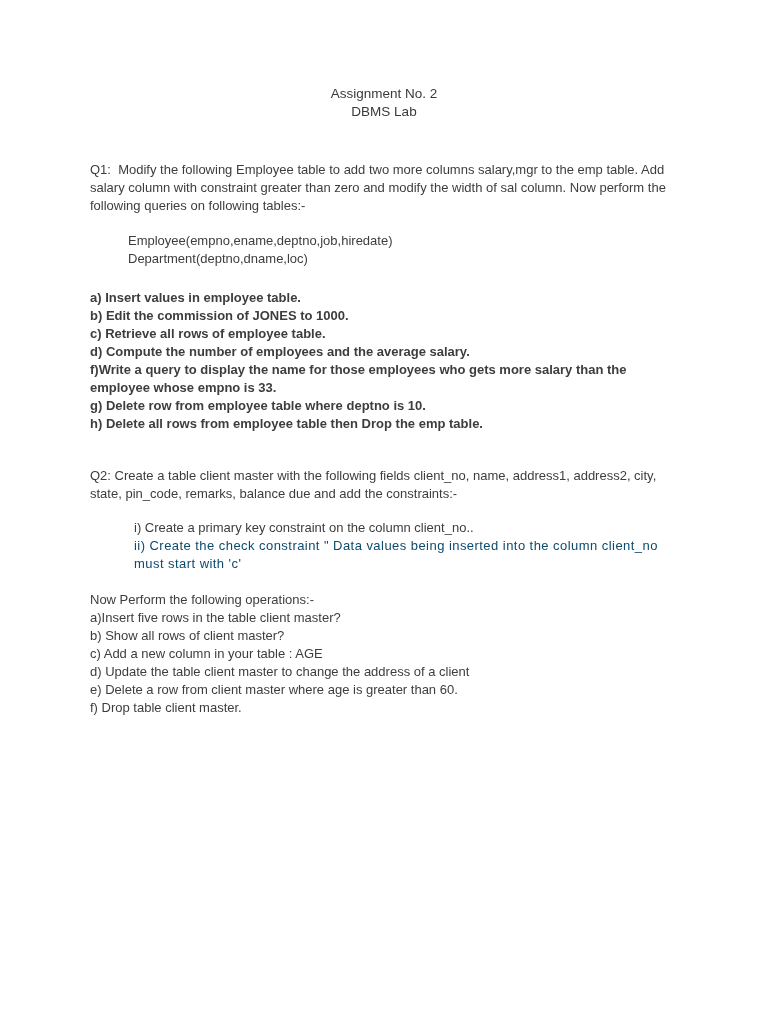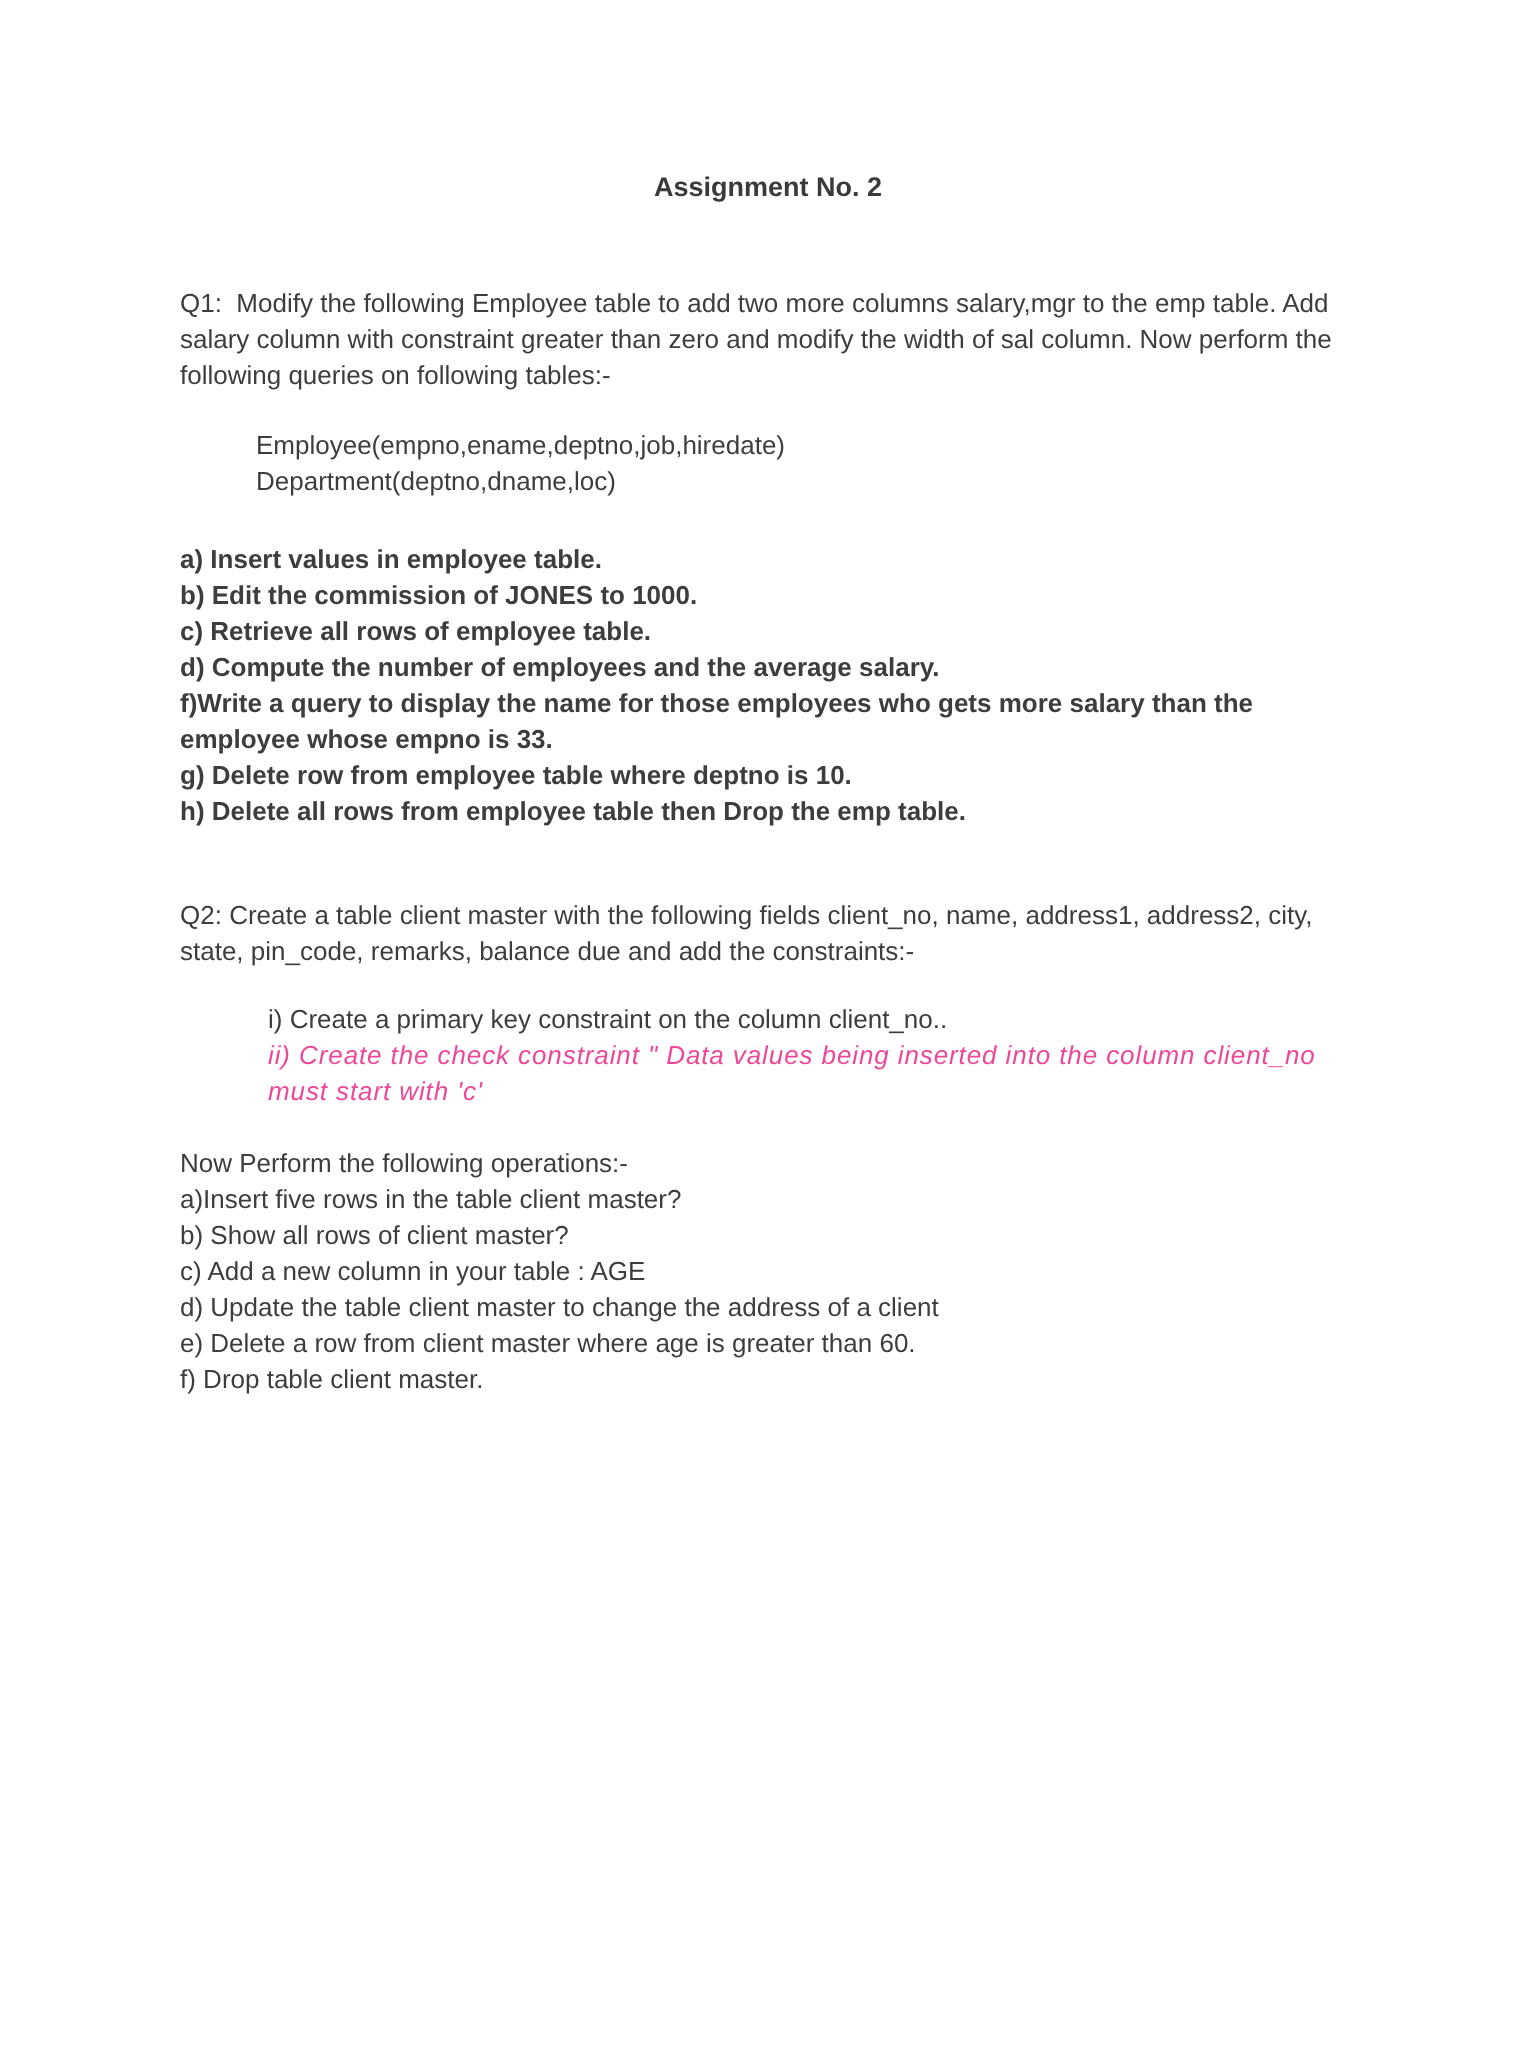--- a/index.html
+++ b/index.html
@@ -15,48 +15,48 @@
     background: #ffffff;
     padding: 85px 90px 0 90px;
     font-family: "Liberation Sans", sans-serif;
     font-size: 13px;
     line-height: 18px;
     color: #3d3d3d;
     overflow: hidden;
   }
   .doc-title {
     text-align: center;
-    font-weight: bold;
+    font-weight: normal;
     font-size: 13.5px;
     color: #3a3a3a;
   }
   .para {
     margin: 0;
     white-space: pre-wrap;
   }
   .q1-intro { margin-top: 40px; }
   .table-defs { margin: 17px 0 0 38px; }
   .q1-list { margin-top: 21px; font-weight: bold; }
   .q2-intro { margin-top: 34px; }
   .constraints { margin-top: 16px; margin-left: 44px; }
   .alt-font {
     letter-spacing: 0.45px;
-    color: #ec4899;
-    font-style: italic;
+    color: #0c4a6e;
   }
   .operations { margin-top: 18px; }
   .line { white-space: pre-wrap; }
 </style>
 </head>
 <body>
 
 <div class="page">
 
   <div class="doc-title">
     <div class="line">Assignment No. 2</div>
+    <div class="line">DBMS Lab</div>
   </div>
 
   <p class="para q1-intro">Q1:  Modify the following Employee table to add two more columns salary,mgr to the emp table. Add salary column with constraint greater than zero and modify the width of sal column. Now perform the following queries on following tables:-</p>
 
   <div class="table-defs">
     <div class="line">Employee(empno,ename,deptno,job,hiredate)</div>
     <div class="line">Department(deptno,dname,loc)</div>
   </div>
 
   <div class="q1-list">

